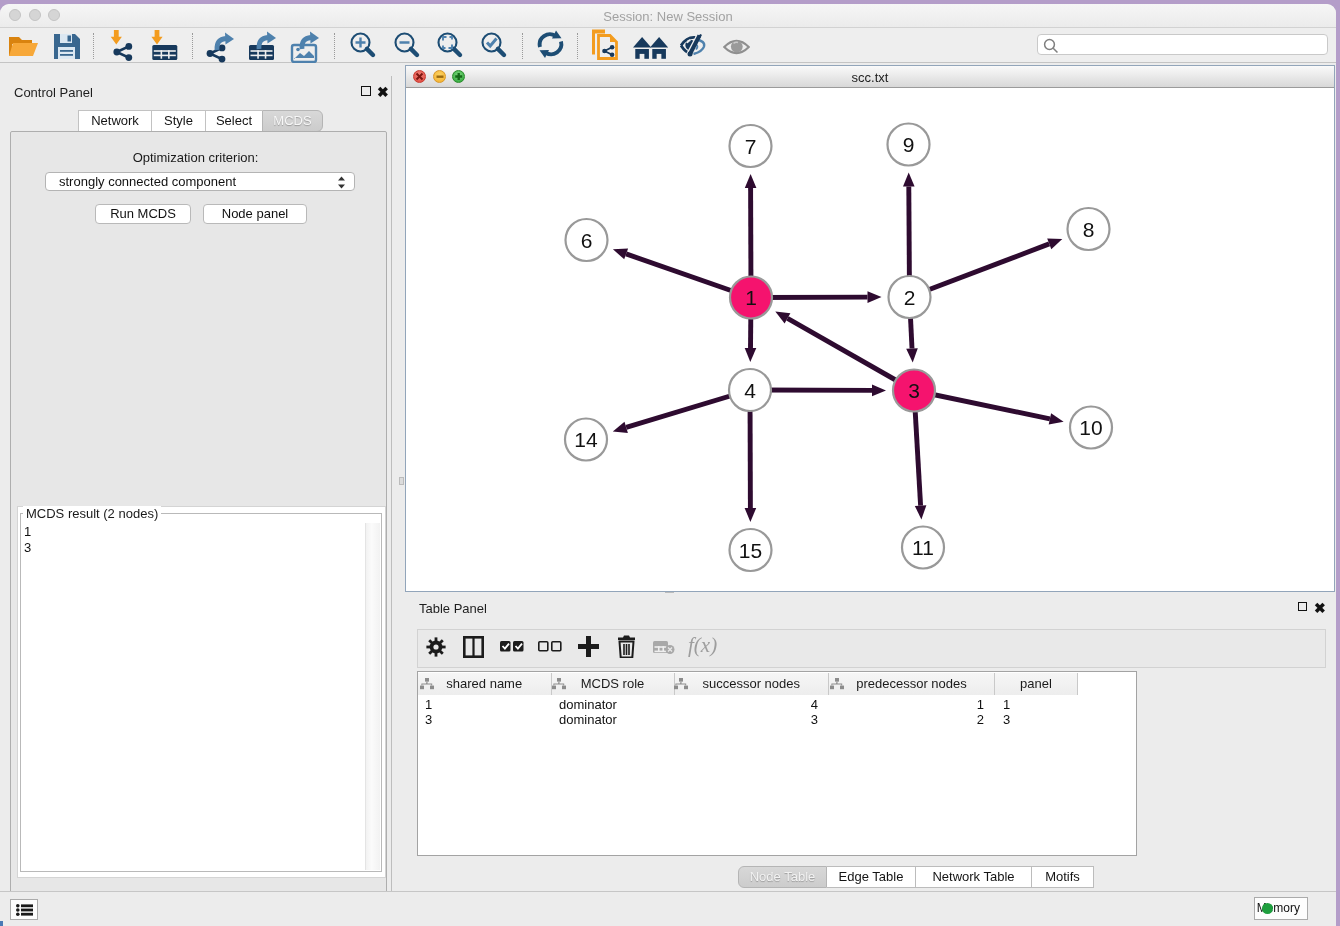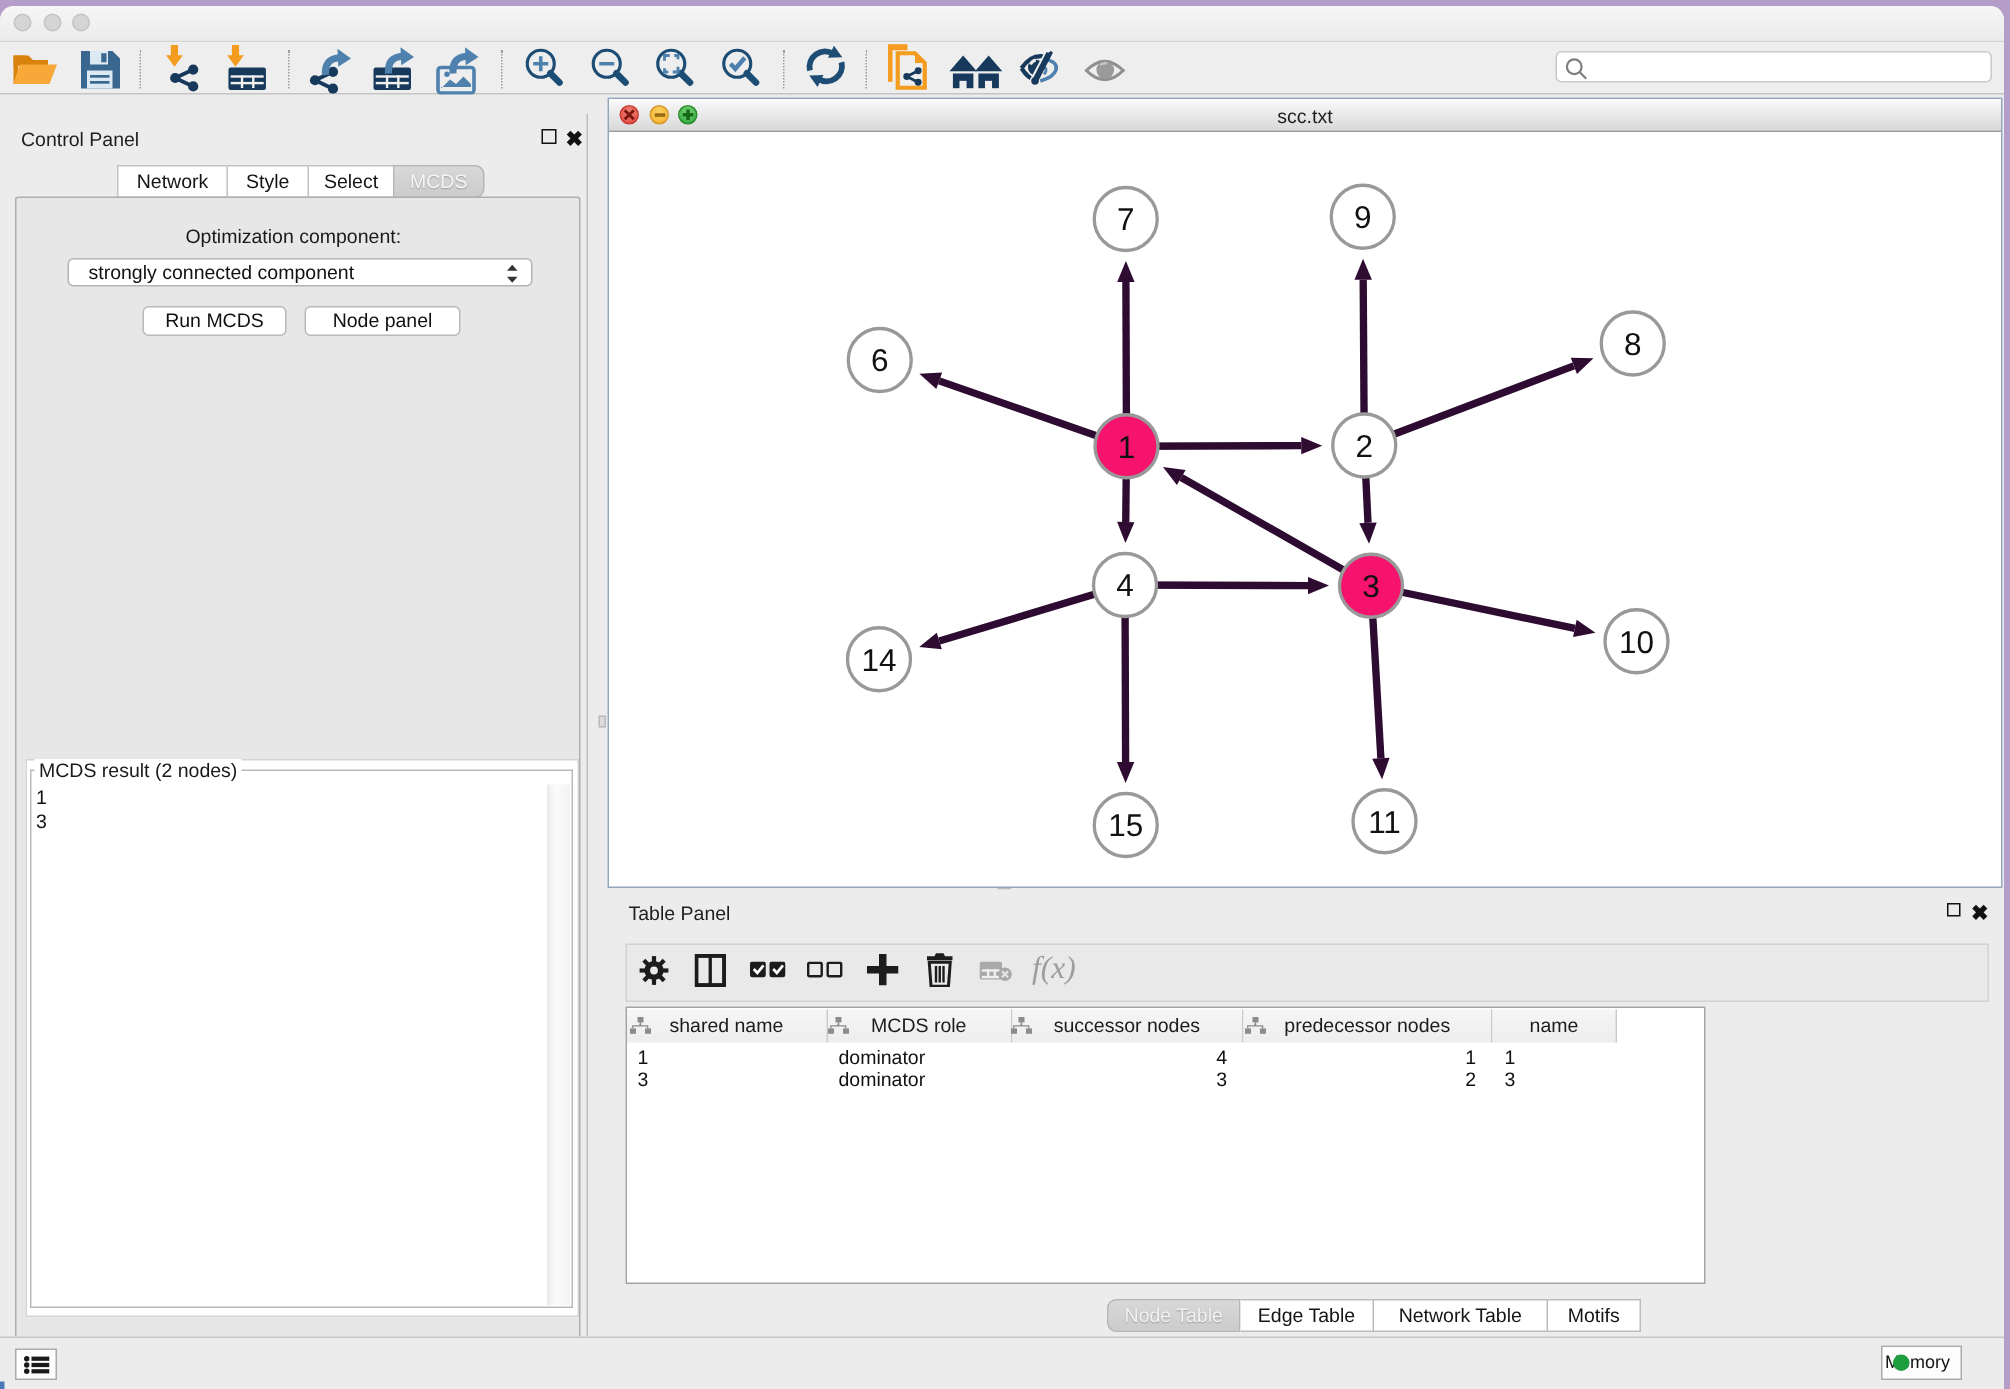--- a/index.html
+++ b/index.html
@@ -39,20 +39,21 @@
 .cell{font-size:13px;color:#111;}
 .btabs{display:flex;position:absolute;}
 .btab{font-size:13px;color:#141414;background:#fff;border:1px solid #bcbcbc;border-left:none;padding:2px 0 3px;text-align:center;}
 .btab.sel{background:linear-gradient(#d8d8d8,#cccccc);color:#f2f2f2;text-shadow:0 1px 1px #9a9a9a;border:1px solid #b5b5b5;border-radius:6px 0 0 6px;margin-left:44px;}
 </style></head><body>
 <div id="win" class="abs">
 <div id="titlebar" class="abs">
       <div class="abs tl" style="left:9px"></div>
       <div class="abs tl" style="left:29px"></div>
       <div class="abs tl" style="left:48px"></div>
+      <div id="wtitle" class="abs">Session: New Session</div>
     </div>
 <div id="toolbar" class="abs">
       <div class="abs sep" style="left:93px"></div>
       <div class="abs sep" style="left:192px"></div>
       <div class="abs sep" style="left:334px"></div>
       <div class="abs sep" style="left:522px"></div>
       <div class="abs sep" style="left:577px"></div>
       <div id="search" class="abs"></div>
     </div>
 <svg class="abs" style="left:8px;top:29px" width="31" height="27" viewBox="0 0 31 27">
@@ -184,21 +185,21 @@
 <div class="abs ptitle" style="left:14px;top:9px;">Control Panel</div>
 <div class="abs" style="left:361px;top:10px;width:10px;height:10px;border:1.5px solid #111;"></div>
 <div class="abs wctl" style="left:377px;top:8px;font-size:14px;font-weight:bold;">✖</div>
 <div class="abs tabbar" style="left:78px;top:34px;">
         <div class="tab" style="width:73px;">Network</div>
         <div class="tab" style="width:54px;">Style</div>
         <div class="tab" style="width:57px;">Select</div>
         <div class="tab sel" style="width:61px;">MCDS</div>
       </div>
 <div id="cpbody" class="abs">
-<div id="optlabel" class="abs">Optimization component:</div>
+<div id="optlabel" class="abs">Optimization criterion:</div>
 <div id="combo" class="abs">strongly connected component<svg class="abs" style="right:8px;top:3px" width="9" height="13" viewBox="0 0 9 13">
             <path d="M1 4.5 L4.5 0.5 L8 4.5 z M1 8.5 L4.5 12.5 L8 8.5 z" fill="#333"></path>
           </svg></div>
 <div class="abs btn" style="left:84px;top:72px;width:96px;">Run MCDS</div>
 <div class="abs btn" style="left:192px;top:72px;width:104px;">Node panel</div>
 <div id="mcdsres" class="abs">
 <div class="abs" style="left:2px;top:6px;right:3px;bottom:5px;border:1px solid #b9b9b9;"></div>
 <div id="legend" class="abs">MCDS result (2 nodes)</div>
 <div class="abs" style="left:6px;top:17px;font-size:13px;color:#111;line-height:16px;">1<br>3</div>
 <div id="sbtrack" class="abs" style="right:5px;top:16px;width:15px;bottom:7px;"></div>
@@ -339,21 +340,21 @@
 <div class="abs th" style="left:133.5px;width:123.0px;">
         <div class="abs thlab">MCDS role</div>
       </div>
 <div class="abs th" style="left:256.5px;width:154.5px;">
         <div class="abs thlab">successor nodes</div>
       </div>
 <div class="abs th" style="left:411px;width:166px;">
         <div class="abs thlab">predecessor nodes</div>
       </div>
 <div class="abs th" style="left:577px;width:83px;">
-        <div class="abs thlab">name</div>
+        <div class="abs thlab">panel</div>
       </div>
 </div>
 <svg class="abs" style="left:420px;top:674px" width="14" height="12" viewBox="0 0 14 12">
       <g fill="#8c8c8c">
         <rect x="5" y="0" width="4" height="3.6"></rect>
         <rect x="0" y="7.6" width="4" height="3.6"></rect>
         <rect x="10" y="7.6" width="4" height="3.6"></rect>
         <path d="M6.6 3.5 h0.9 v2 h4.7 v2 h-0.9 v-1.1 h-9 v1.1 h-0.9 v-2 h4.7 z" fill="#8c8c8c"></path>
       </g>
     </svg>

